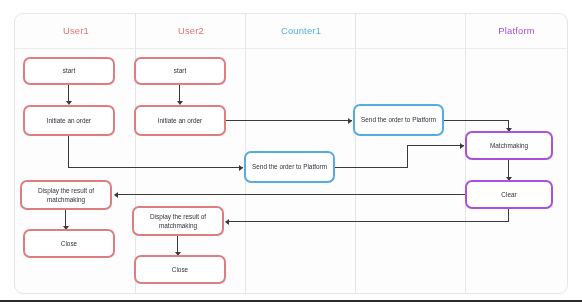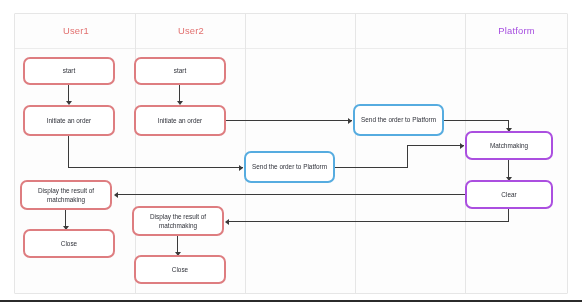--- a/index.html
+++ b/index.html
@@ -31,21 +31,21 @@
     background: #2b2b2b;
   }
   #board {
     position: absolute;
     left: 14px;
     top: 13px;
     width: 554px;
     height: 281px;
     background: #fdfdfd;
     border: 1px solid #e6e6e6;
-    border-radius: 1px;
+    border-radius: 9px;
     box-sizing: border-box;
     overflow: hidden;
   }
   .lane-divider {
     position: absolute;
     top: 0;
     width: 1px;
     height: 279px;
     background: #e6e6e6;
   }
@@ -121,20 +121,21 @@
 
     <div class="header-rule"></div>
 
     <div class="lane-divider" style="left:120px;"></div>
     <div class="lane-divider" style="left:230px;"></div>
     <div class="lane-divider" style="left:340px;"></div>
     <div class="lane-divider" style="left:450px;"></div>
 
     <div class="lane-header" style="left:1px;width:120px;color:#e2706f;">User1</div>
     <div class="lane-header" style="left:121px;width:110px;color:#e2706f;">User2</div>
+    <div class="lane-header" style="left:231px;width:110px;color:#56ace0;">Counter1</div>
     <div class="lane-header" style="left:451px;width:101px;color:#a64de0;">Platform</div>
 
     <div class="seg v" style="left:53px; top:71px; height:17px;"></div>
     <div class="arrow down" style="left:50.5px; top:87px;"></div>
 
     <div class="seg v" style="left:164px; top:71px; height:17px;"></div>
     <div class="arrow down" style="left:161.5px; top:87px;"></div>
 
     <div class="seg v" style="left:53px; top:122px; height:32px;"></div>
     <div class="seg h" style="left:53px; top:153px; width:175px;"></div>

